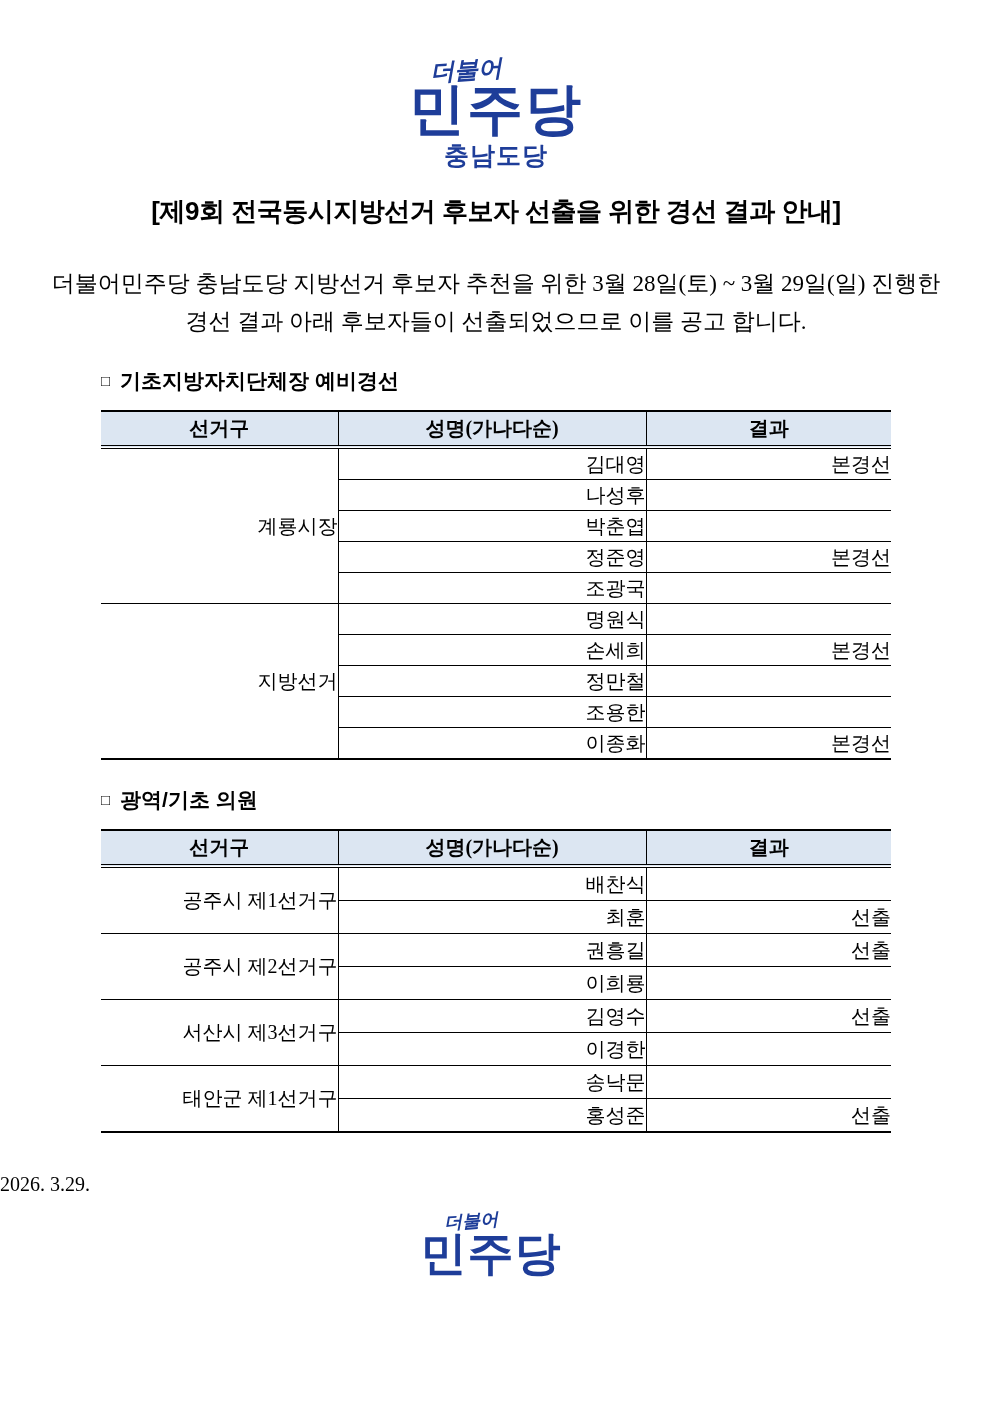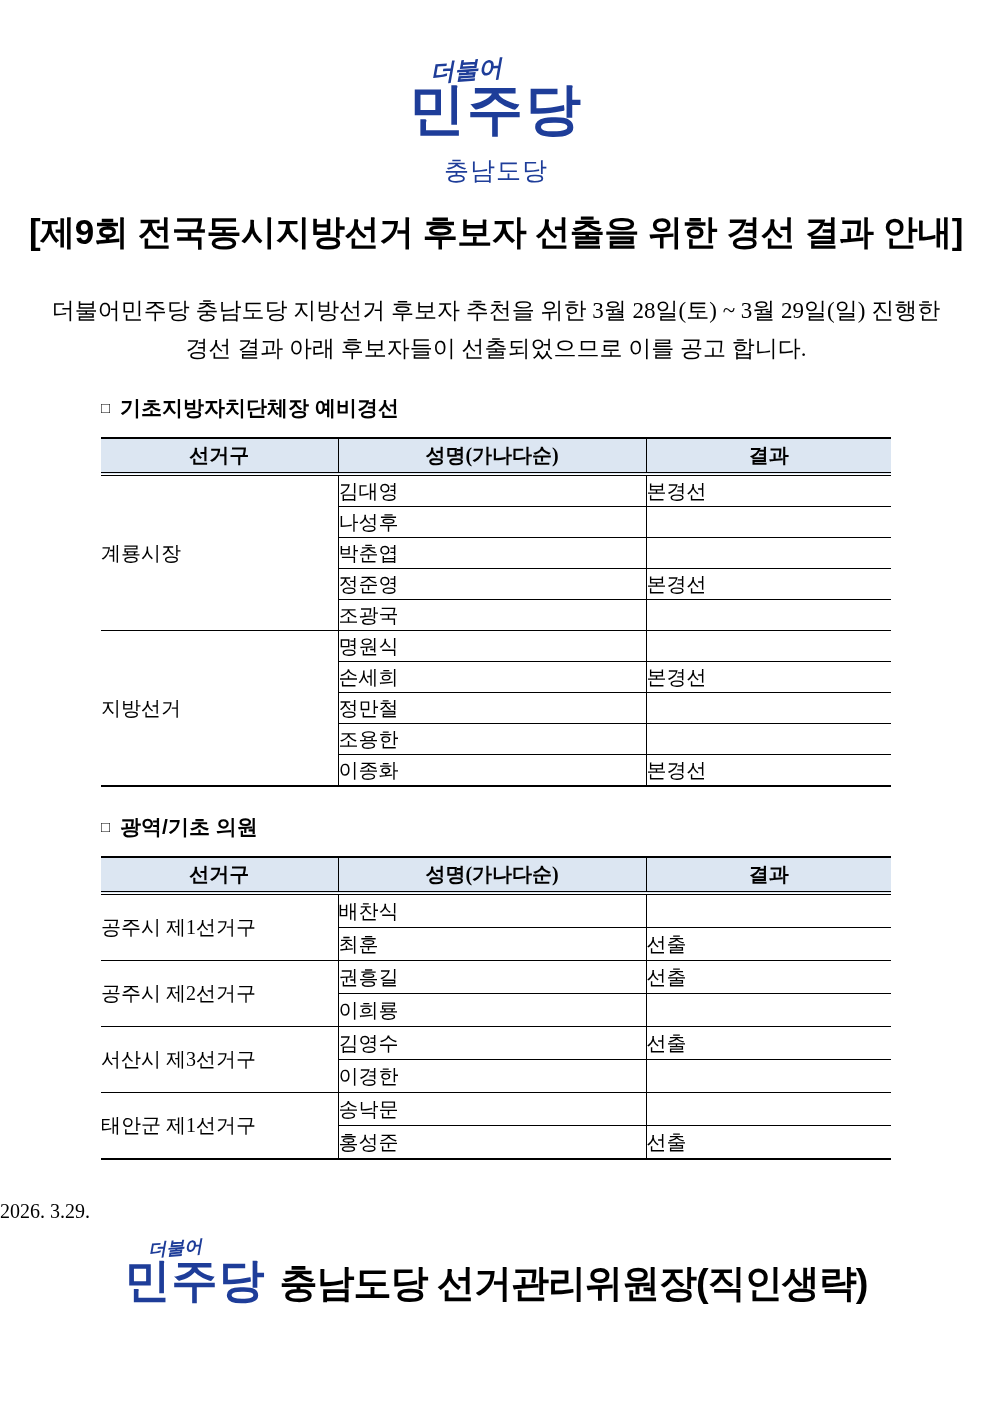--- a/index.html
+++ b/index.html
@@ -30,33 +30,33 @@
   }
   .logo-main{
     font-family:"Liberation Sans","DejaVu Sans",sans-serif;
     font-weight:900;
     font-size:56px;
     letter-spacing:2px;
     line-height:1.0;
   }
   .logo-sub{
     font-family:"Liberation Sans","DejaVu Sans",sans-serif;
-    font-weight:400;
+    font-weight:700;
     font-size:25px;
-    margin-top:21px;
+    margin-top:6px;
     letter-spacing:1px;
   }
 
   
   .doc-title{
     margin:26px 0 0 0;
     text-align:center;
     font-family:"Liberation Sans","DejaVu Sans",sans-serif;
     font-weight:800;
-    font-size:35px;
+    font-size:26px;
     letter-spacing:-0.5px;
   }
   .intro{
     margin-top:36px;
     text-align:center;
     font-size:23px;
     line-height:38px;
   }
   .below-label{
     margin-top:10px;
@@ -95,21 +95,21 @@
   table.result-table th{
     background:#dce6f2;
     font-weight:bold;
     font-size:20px;
     height:33px;
     border-bottom:4px double #000;
     padding:0;
   }
   table.result-table td{
     font-size:20px;
-    text-align:left;
+    text-align:right;
     height:30px;
     border-top:1px solid #000;
     padding:0;
     margin-left:40px;
   }
   table.result-table th:nth-child(2),
   table.result-table th:nth-child(3),
   table.result-table td.name,
   table.result-table td.result{
     border-left:1px solid #000;
@@ -302,16 +302,15 @@
 
   </div>
 
   <div class="date-line">2026. 3.29.</div>
 
   <div class="footer-sign">
     <span class="footer-logo blue" style="color: rgb(30, 61, 153);">
       <div class="logo-top">더불어</div>
       <div class="logo-main">민주당</div>
     </span>
-    <span class="sign-text">충남도당 선거관리위원장(직인생략)</span>
   </div>
 
 </div>
 
 </body></html>

